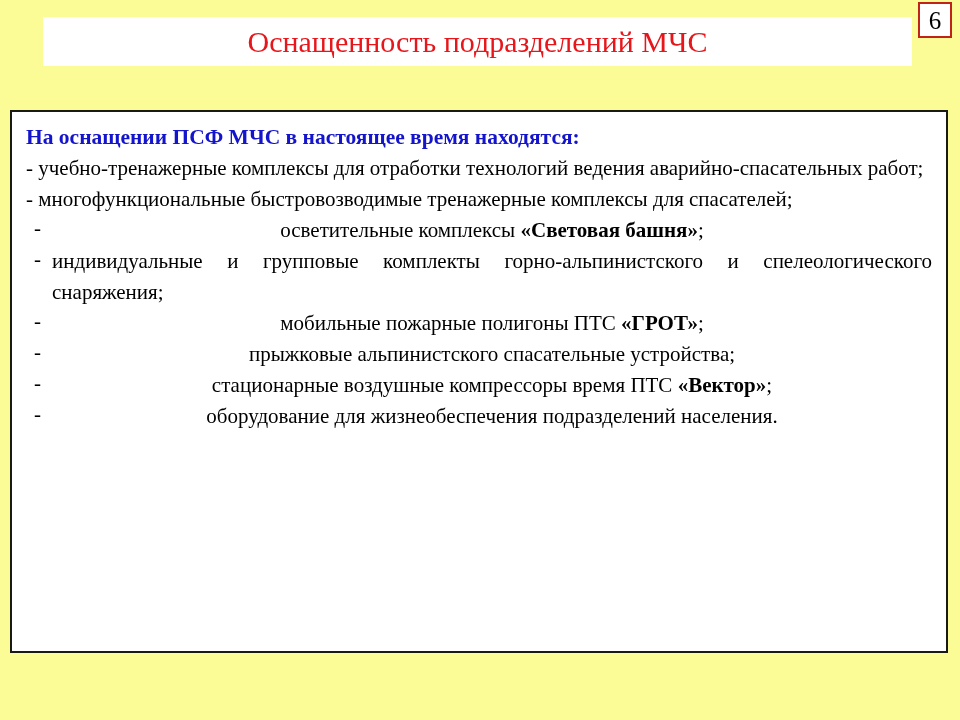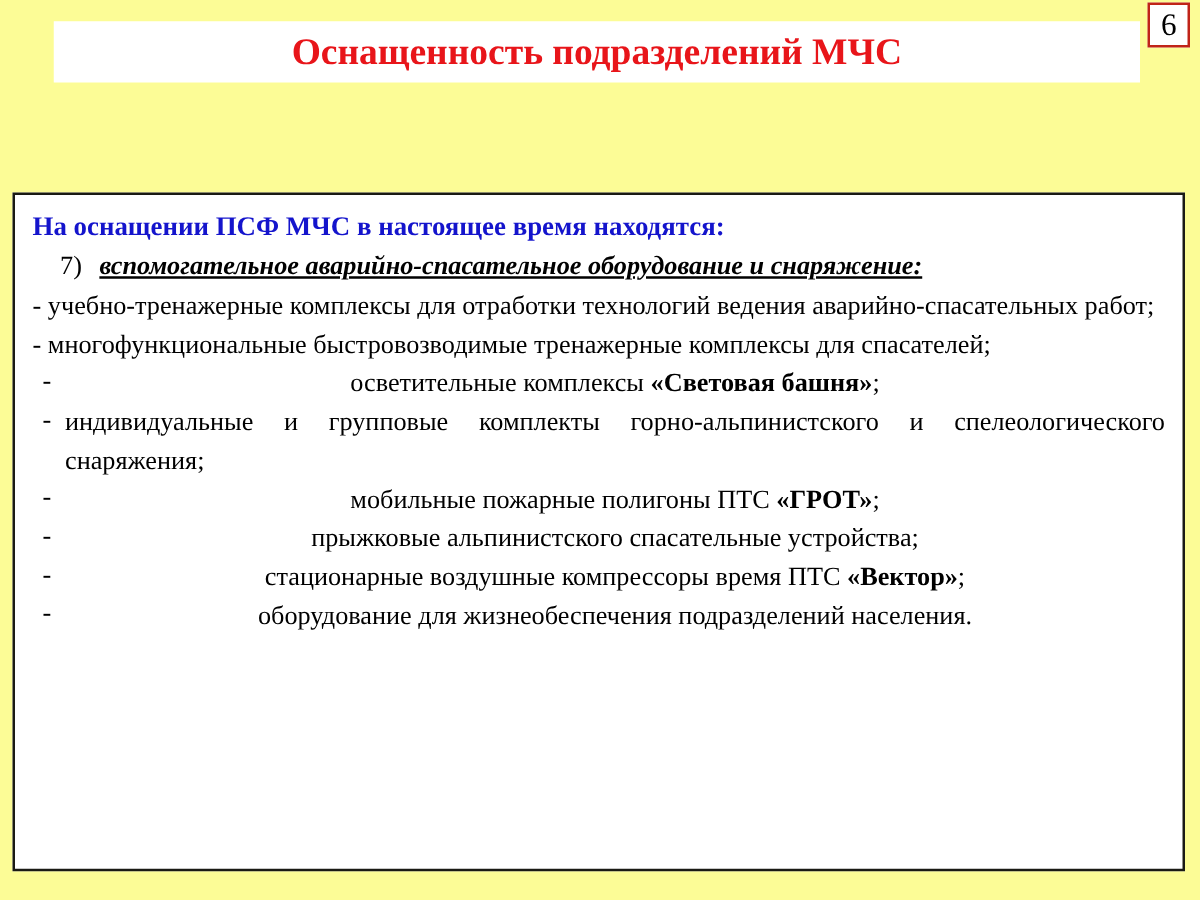--- a/index.html
+++ b/index.html
@@ -40,38 +40,37 @@
     top: 17px;
     width: 869px;
     height: 49px;
     background: #FFFFFF;
     display: flex;
     align-items: center;
     justify-content: center;
   }
   #title-text {
     color: #E8151A;
-    font-weight: bold;
+    font-weight: normal;
     font-size: 30px;
     letter-spacing: 0px;
     white-space: nowrap;
   }
 
   
   #content-box {
     position: absolute;
     left: 10px;
     top: 110px;
     width: 938px;
     height: 543px;
     background: #FFFFFF;
     border: 2px solid #1A1A14;
     box-sizing: border-box;
     padding: 10px 14px 0 14px;
-    margin-top: 44px;
   }
 
   .lead-heading {
     color: #1414CC;
     font-weight: bold;
     font-size: 21.5px;
     line-height: 30px;
     margin: 0 0 1px 0;
     white-space: nowrap;
   }
@@ -139,23 +138,20 @@
 </div>
 
 <div id="title-banner">
   <div id="title-text">Оснащенность подразделений МЧС</div>
 </div>
 
 <div id="content-box">
 
   <p class="lead-heading">На оснащении ПСФ МЧС в настоящее время находятся:</p>
 
-  <p class="numbered-para">
-    <span class="num">7)</span><span class="emph">вспомогательное аварийно-спасательное оборудование и снаряжение:</span>
-  </p>
 
   <p class="dash-para">- учебно-тренажерные   комплексы для отработки технологий ведения аварийно-спасательных работ;</p>
   <p class="dash-para">- многофункциональные быстровозводимые тренажерные комплексы для спасателей;</p>
 
   <div class="bullet-row">
     <span class="bullet-mark">-</span>
     <span class="bullet-text nojust"><span> осветительные комплексы </span><b>«Световая башня»</b><span>;</span></span>
   </div>
 
   <div class="bullet-row">

